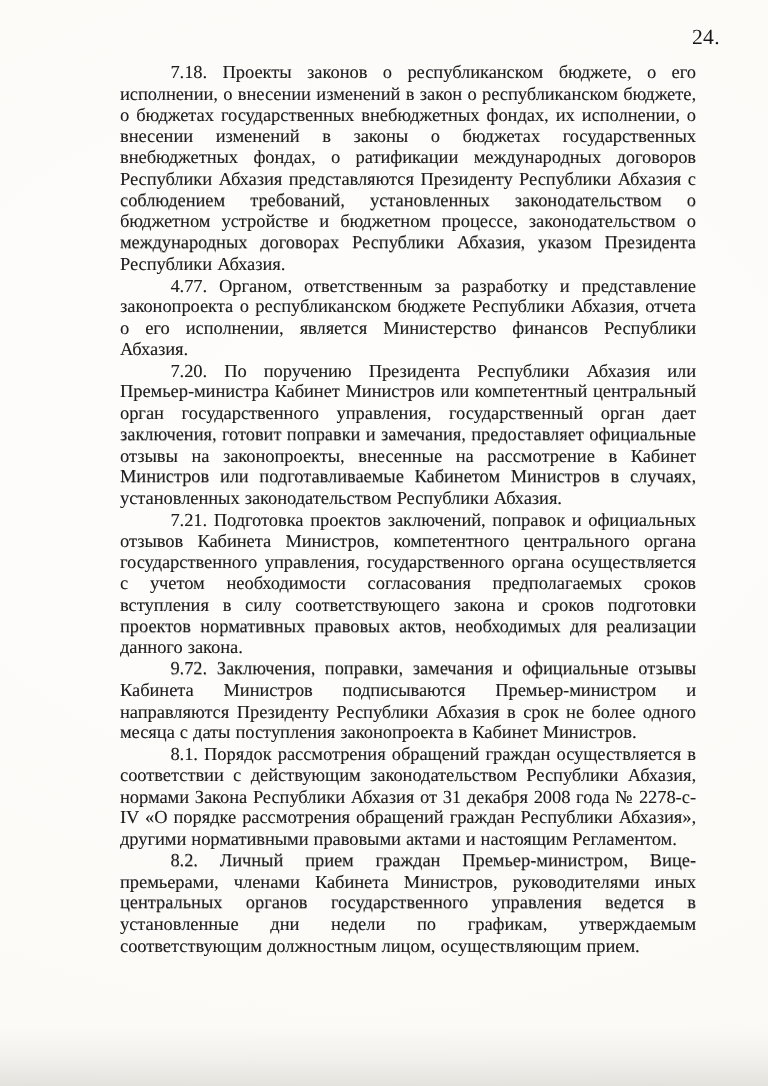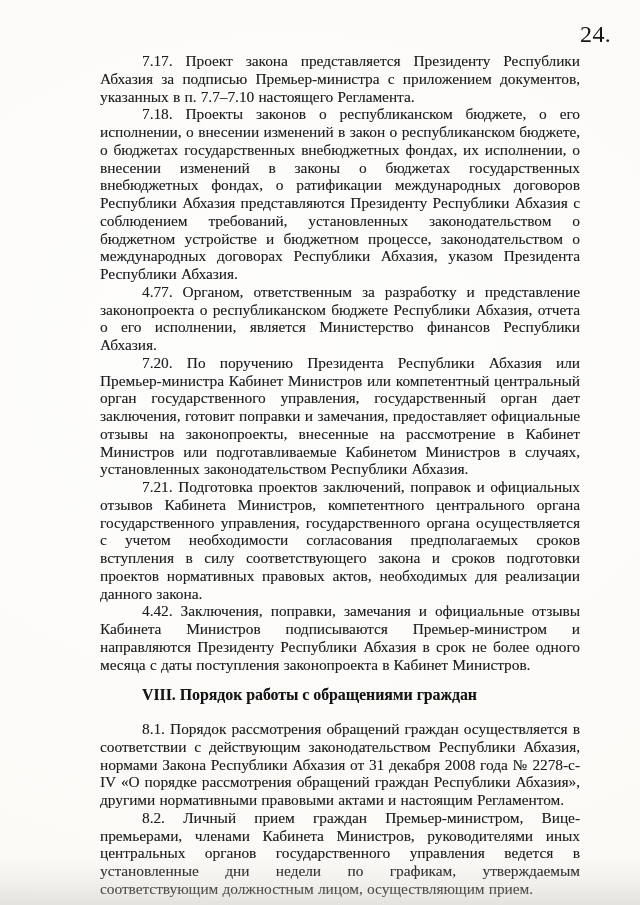--- a/index.html
+++ b/index.html
@@ -18,22 +18,22 @@
     position: relative;
     width: 640px;
     height: 905px;
     background:
       radial-gradient(ellipse 900px 700px at 45% 40%, rgba(255,255,255,0.6), rgba(244,242,236,0.25)),
       #fcfbf8;
   }
   .page-number {
     position: absolute;
     top: 21px;
-    right: 29px;
-    font-size: 24px;
+    right: 40px;
+    font-size: 18px;
     letter-spacing: 0.3px;
     color: #161618;
   }
   .content {
     position: absolute;
     left: 100px;
     top: 52px;
     width: 480px;
     font-size: 15.3px;
     line-height: 17.75px;
@@ -68,33 +68,31 @@
 </style>
 </head>
 <body>
 
 <div class="page">
 
   <div class="page-number">24.</div>
 
   <div class="content">
 
-    <p class="para">7.17. Проект закона представляется Президенту Республики Абхазия за подписью Премьер-министра с приложением документов, указанных в п. 7.7–7.10 настоящего Регламента.</p>
 
     <p class="para">7.18. Проекты законов о республиканском бюджете, о его исполнении, о внесении изменений в закон о республиканском бюджете, о бюджетах государственных внебюджетных фондах, их исполнении, о внесении изменений в законы о бюджетах государственных внебюджетных фондах, о ратификации международных договоров Республики Абхазия представляются Президенту Республики Абхазия с соблюдением требований, установленных законодательством о бюджетном устройстве и бюджетном процессе, законодательством о международных договорах Республики Абхазия, указом Президента Республики Абхазия.</p>
 
     <p class="para">4.77. Органом, ответственным за разработку и представление законопроекта  о республиканском бюджете Республики Абхазия, отчета о его исполнении, является Министерство финансов Республики Абхазия.</p>
 
     <p class="para">7.20. По поручению Президента Республики Абхазия или Премьер-министра Кабинет Министров или компетентный центральный орган государственного управления, государственный орган дает заключения, готовит поправки и замечания, предоставляет официальные отзывы на законопроекты, внесенные на рассмотрение в Кабинет Министров или подготавливаемые Кабинетом Министров в случаях, установленных законодательством Республики Абхазия.</p>
 
     <p class="para">7.21. Подготовка проектов заключений, поправок и официальных отзывов Кабинета Министров, компетентного центрального органа государственного управления, государственного органа осуществляется с учетом необходимости согласования предполагаемых сроков вступления в силу соответствующего закона и сроков подготовки проектов нормативных правовых актов, необходимых для реализации данного закона.</p>
 
-    <p class="para">4.42. Заключения, поправки, замечания и официальные отзывы Кабинета Министров подписываются Премьер-министром и направляются Президенту Республики Абхазия в срок не более одного месяца с даты поступления законопроекта в Кабинет Министров.</p>
+    <p class="para">9.72. Заключения, поправки, замечания и официальные отзывы Кабинета Министров подписываются Премьер-министром и направляются Президенту Республики Абхазия в срок не более одного месяца с даты поступления законопроекта в Кабинет Министров.</p>
 
-    <h2 class="heading">VIII. Порядок работы с обращениями граждан</h2>
 
     <p class="para">8.1. Порядок рассмотрения обращений граждан осуществляется в соответствии с действующим законодательством Республики Абхазия, нормами Закона Республики Абхазия от 31 декабря 2008 года № 2278-с-IV «О порядке рассмотрения обращений граждан Республики Абхазия», другими нормативными правовыми актами и настоящим Регламентом.</p>
 
     <p class="para">8.2. Личный прием граждан Премьер-министром, Вице-премьерами, членами Кабинета Министров, руководителями иных центральных органов государственного управления ведется в установленные дни недели по графикам, утверждаемым соответствующим должностным лицом, осуществляющим прием.</p>
 
   </div>
 
   <div class="bottom-shade"></div>
 
 </div>

